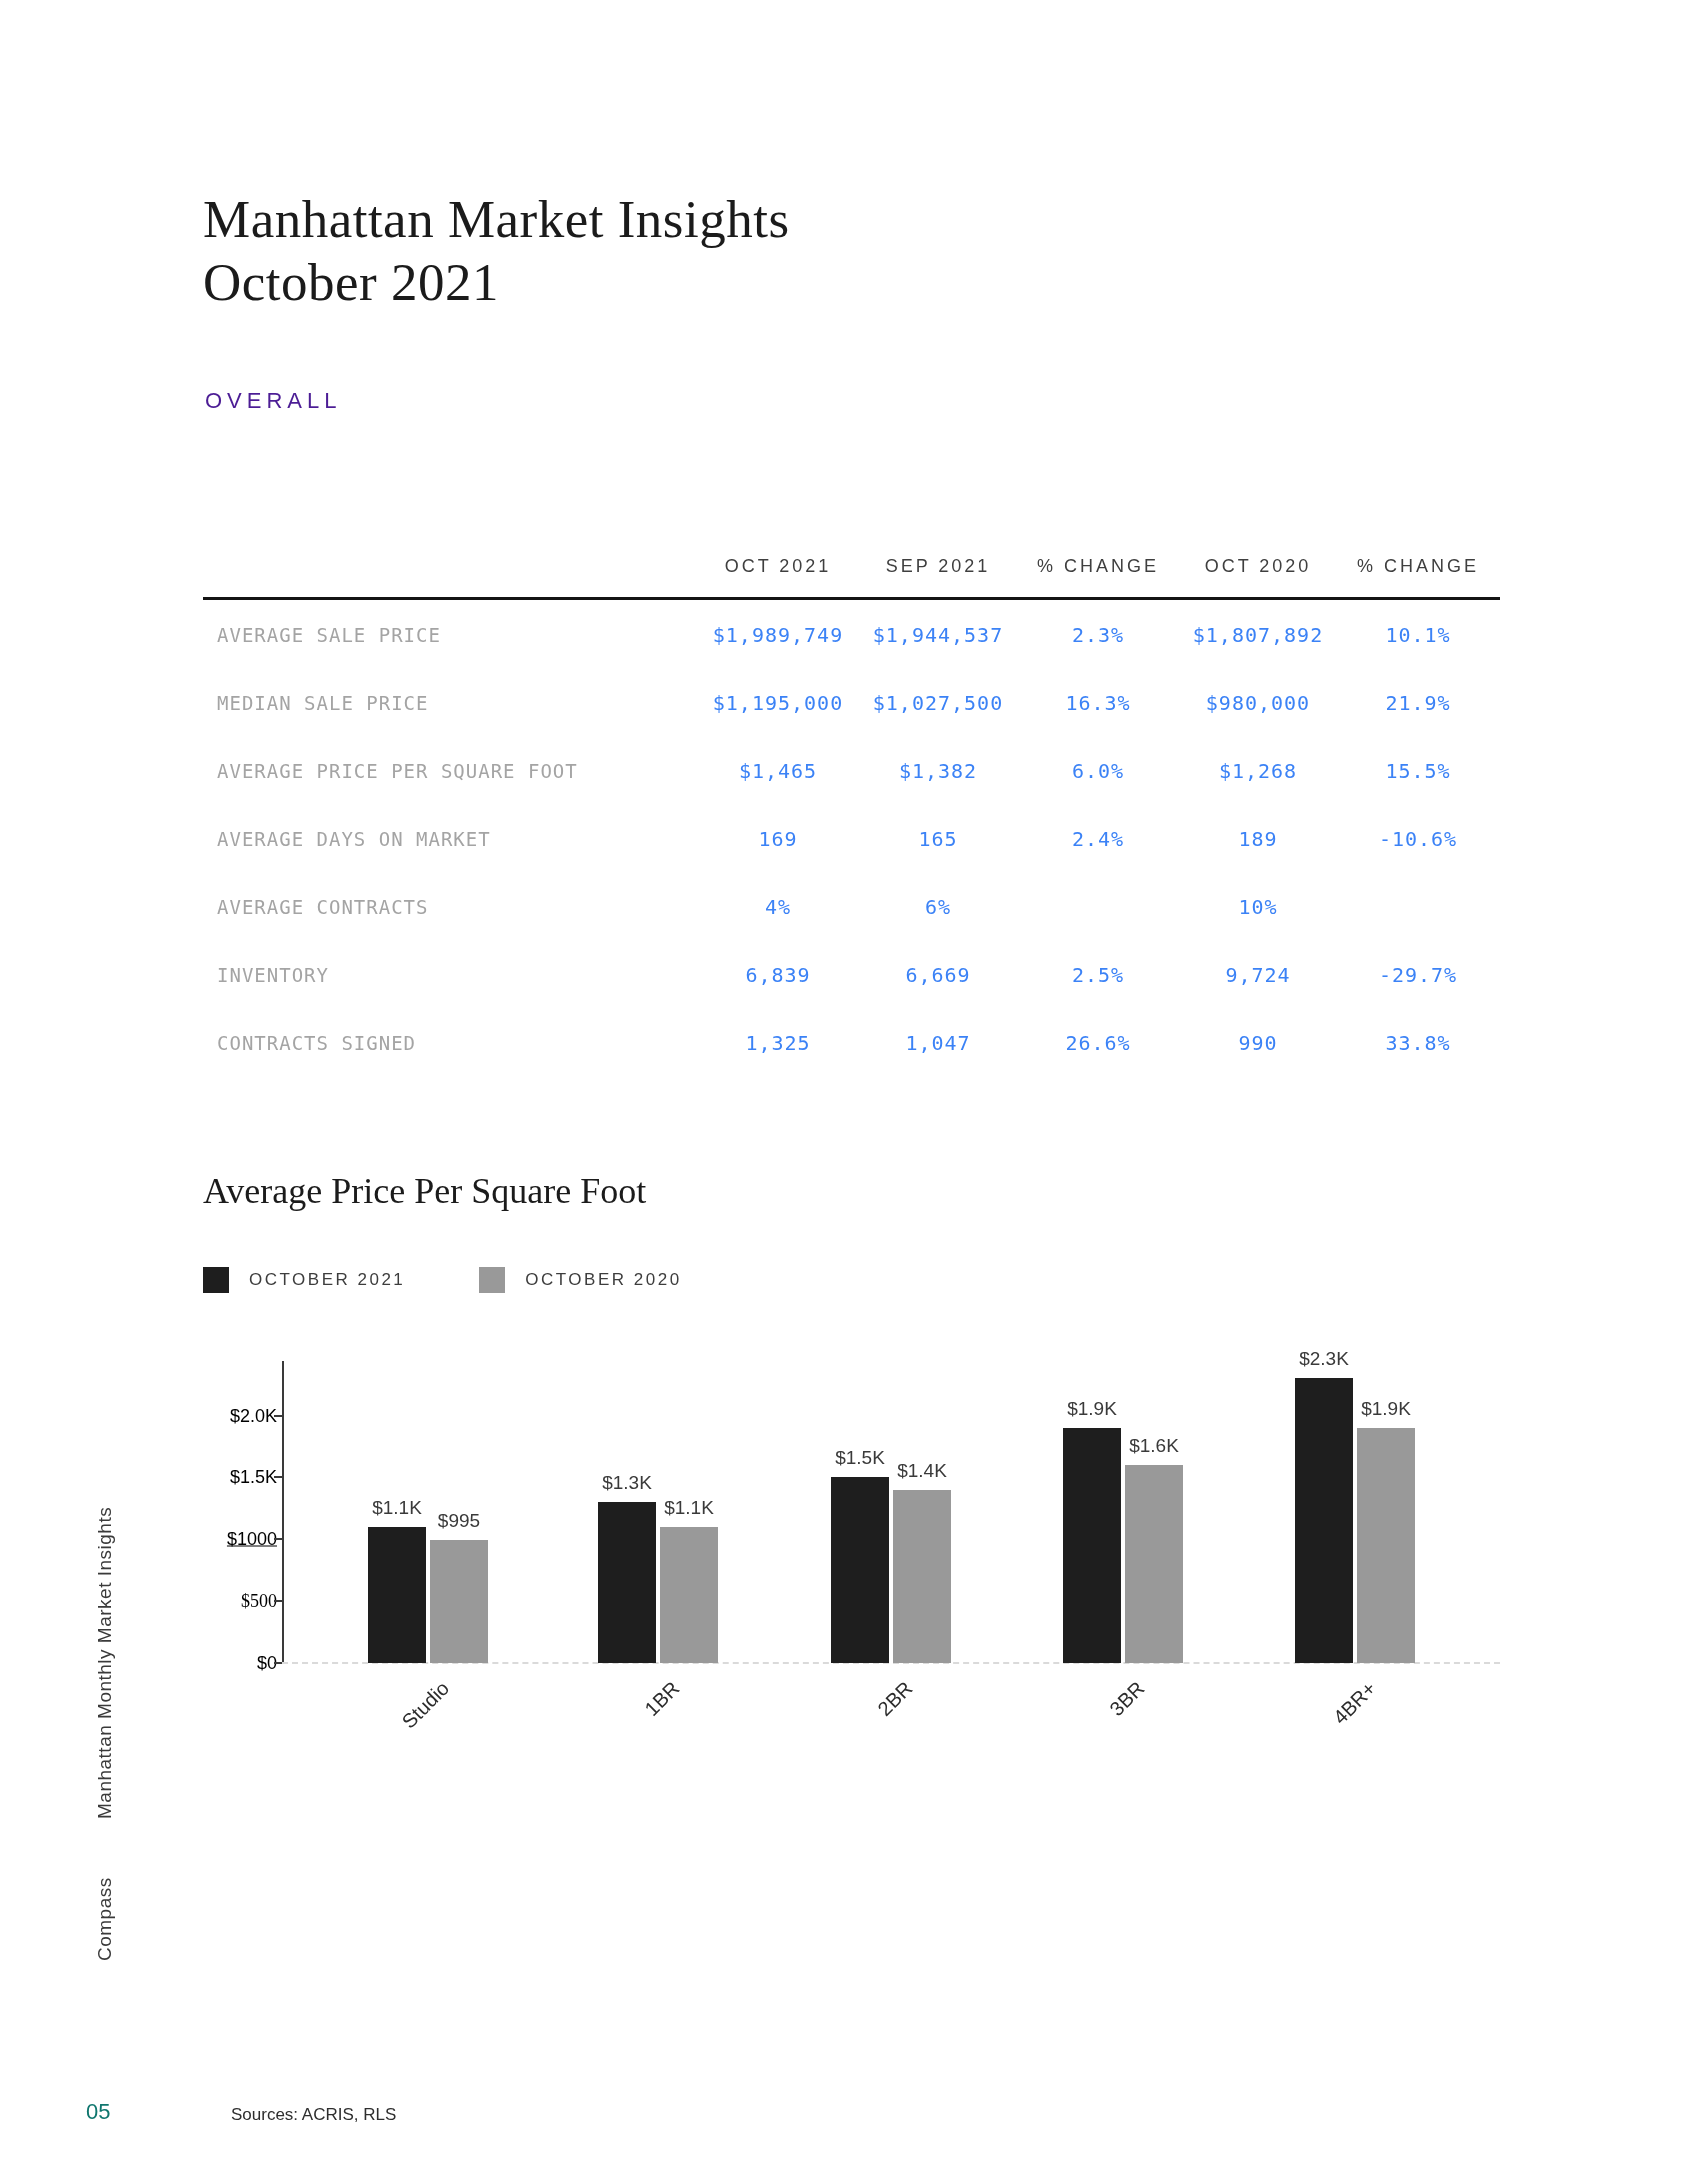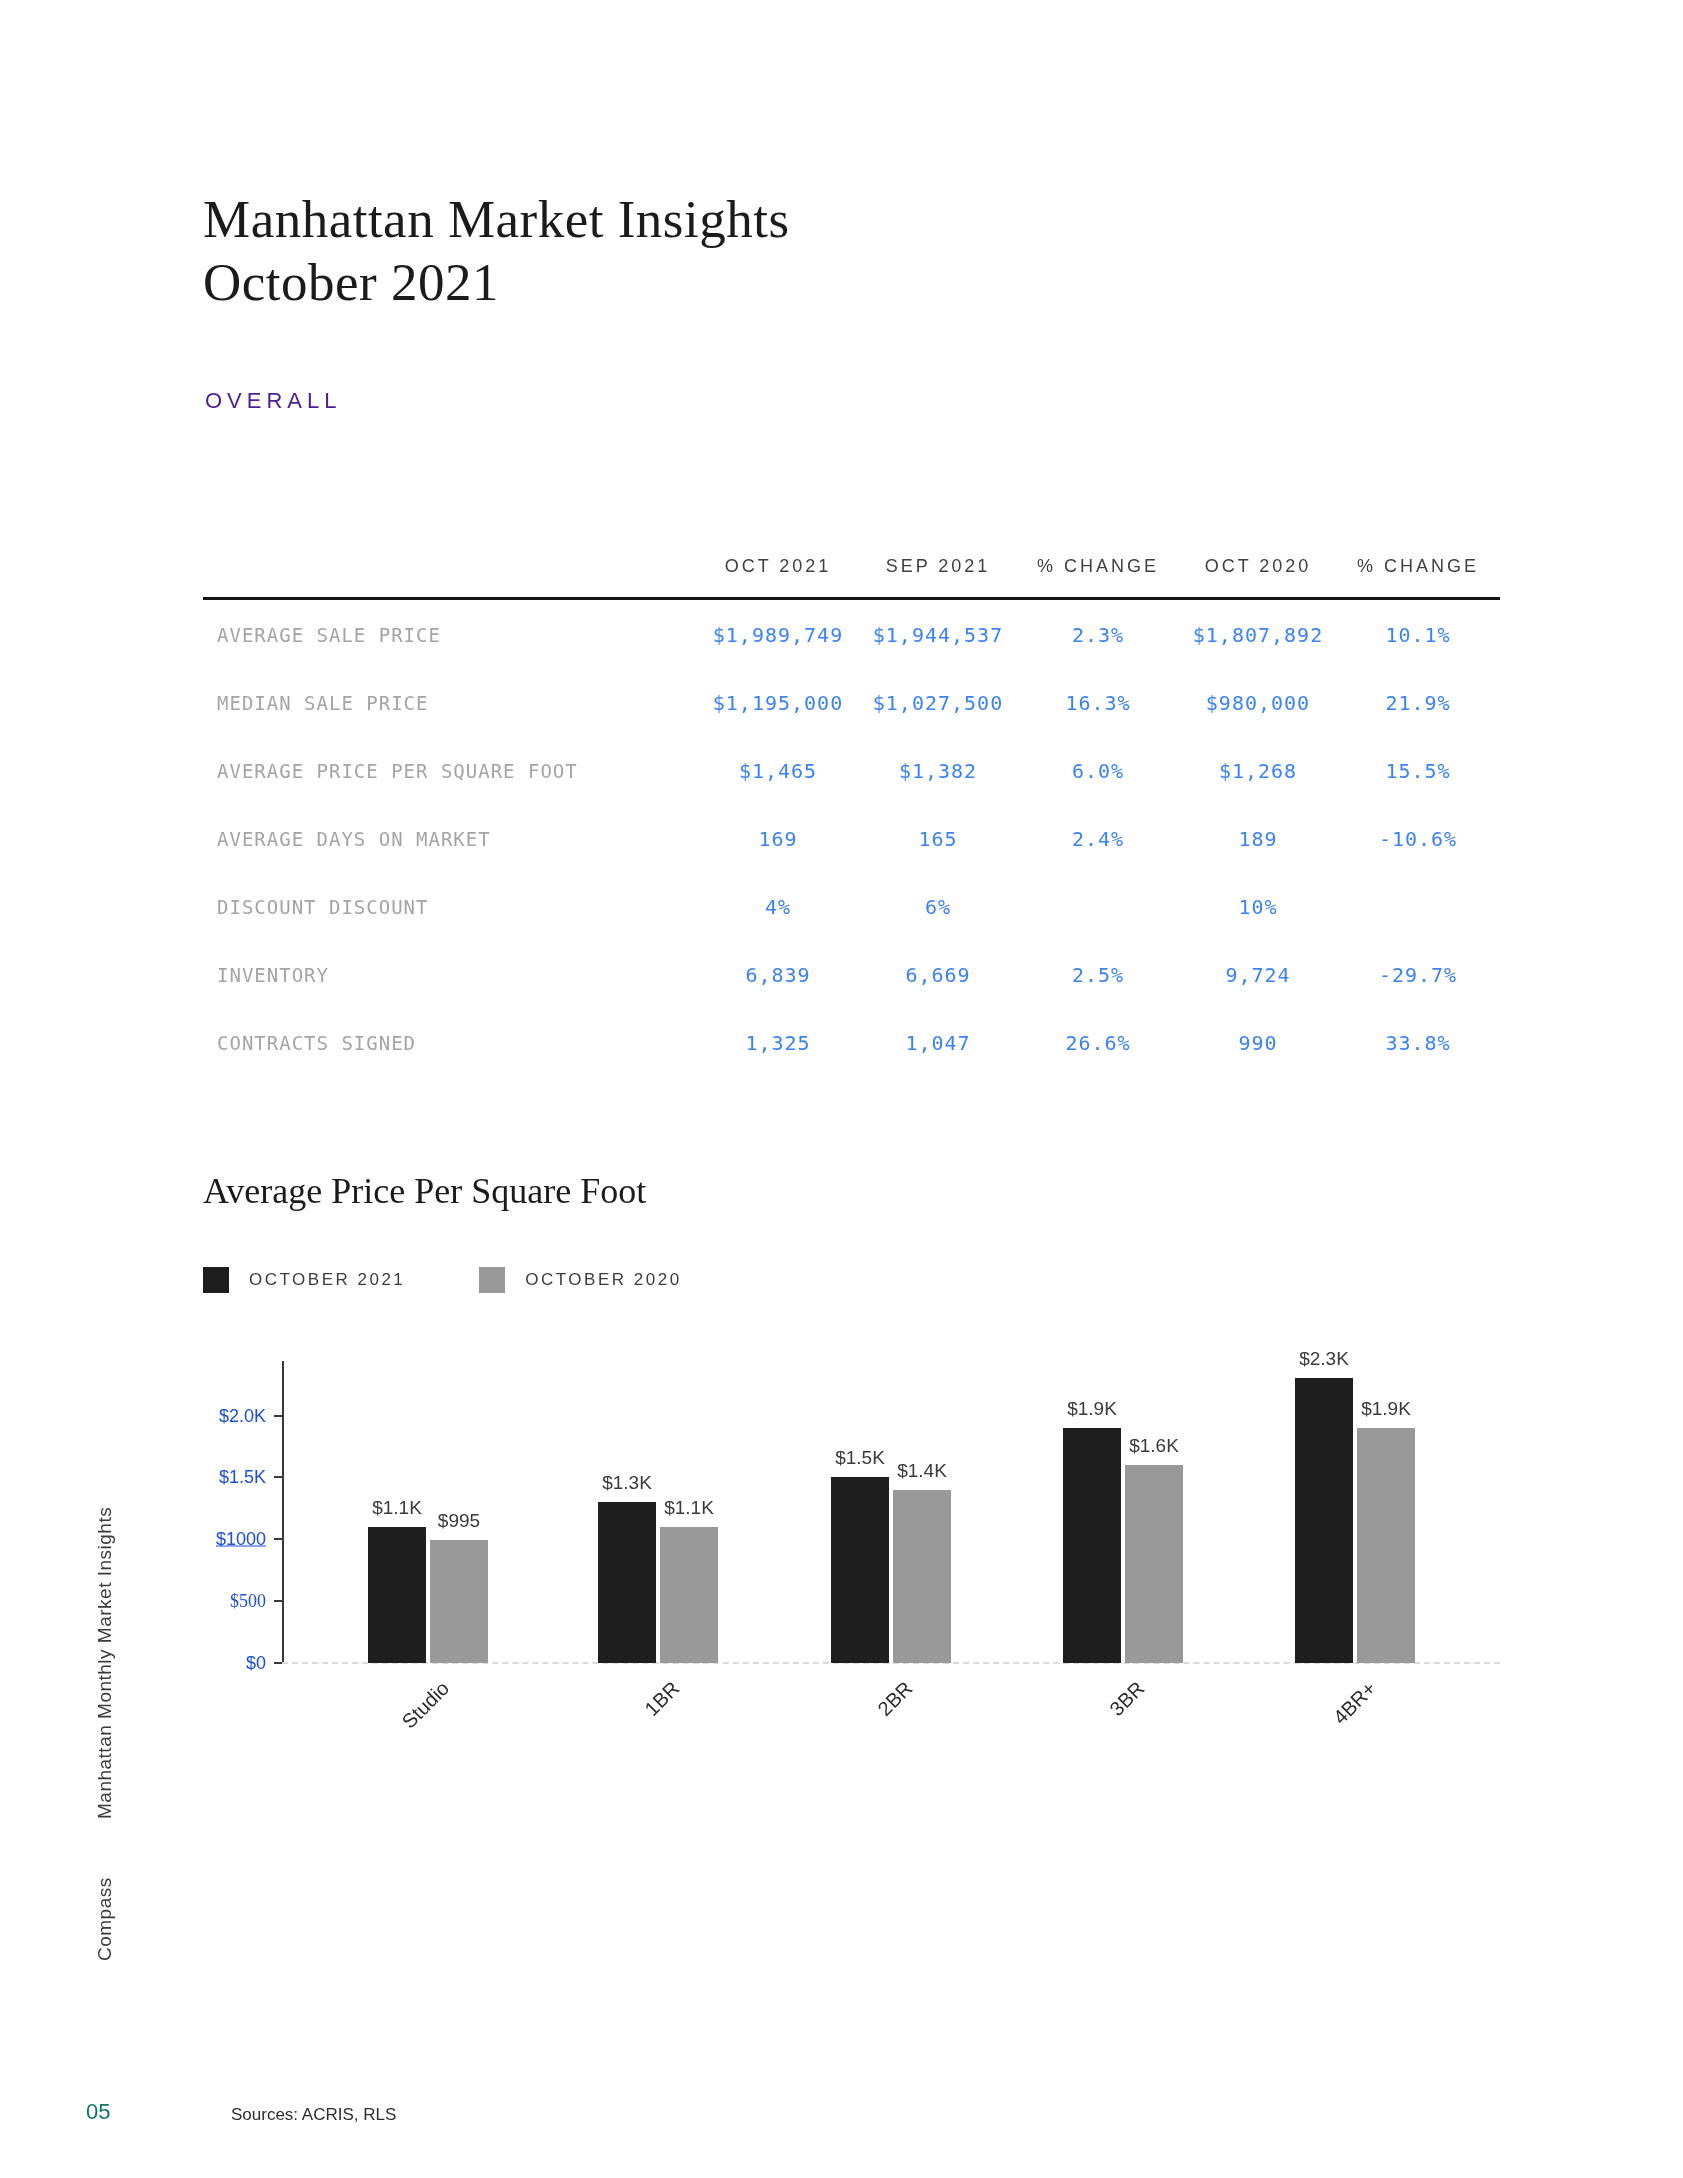--- a/index.html
+++ b/index.html
@@ -23,22 +23,22 @@
   .chart-title{position:absolute;left:203px;top:1170px;font-family:"Liberation Serif",serif;
                font-size:36px;font-weight:500;color:#1b1b1b;}
 
   .legend{position:absolute;left:203px;top:1267px;display:flex;align-items:center;gap:20px;}
   .legend .sw{width:26px;height:26px;display:inline-block;}
   .legend .lt{font-size:17px;letter-spacing:2.5px;color:#3d3d3d;margin-right:54px;white-space:nowrap;}
 
   .chart{position:absolute;left:282px;top:1366px;width:1218px;height:297px;}
   .yaxis{position:absolute;left:0;top:-5px;bottom:0;width:2px;background:#3a3a3a;}
   .zero{position:absolute;left:0;right:0;bottom:-1px;border-top:2px dashed #dadada;}
-  .ytick{position:absolute;right:100%;margin-right:16px;transform:translateY(-50%);
-         font-size:18px;color:#1d4ed8;white-space:nowrap;}
+  .ytick{position:absolute;right:100%;margin-right:5px;transform:translateY(-50%);
+         font-size:18px;color:#000000;white-space:nowrap;}
   .ymark{position:absolute;left:-8px;width:8px;height:2px;background:#3a3a3a;transform:translateY(-50%);}
   .bgroup{position:absolute;bottom:0;display:flex;align-items:flex-end;gap:4px;}
   .bwrap{display:flex;flex-direction:column;align-items:center;justify-content:flex-end;}
   .blabel{font-size:19px;color:#3a3a3a;margin-bottom:8px;white-space:nowrap;}
   .bar{width:58px;}
   .xcat{position:absolute;top:100%;margin-top:14px;right:42%;transform:rotate(-45deg);
         transform-origin:100% 0;font-size:20px;color:#2c2c2c;white-space:nowrap;}
 
   .vtext{position:absolute;writing-mode:vertical-rl;transform:rotate(180deg);
          font-size:19px;color:#3a3a3a;letter-spacing:0.5px;white-space:nowrap;}
@@ -94,21 +94,21 @@
         </div>
         <div class="trow">
           <div class="tlabel">AVERAGE DAYS ON MARKET</div>
           <div class="tval">169</div>
           <div class="tval">165</div>
           <div class="tval">2.4%</div>
           <div class="tval">189</div>
           <div class="tval">-10.6%</div>
         </div>
         <div class="trow">
-          <div class="tlabel">DISCOUNT DISCOUNT</div>
+          <div class="tlabel">AVERAGE CONTRACTS</div>
           <div class="tval">4%</div>
           <div class="tval">6%</div>
           <div class="tval"></div>
           <div class="tval">10%</div>
           <div class="tval"></div>
         </div>
         <div class="trow">
           <div class="tlabel">INVENTORY</div>
           <div class="tval">6,839</div>
           <div class="tval">6,669</div>

